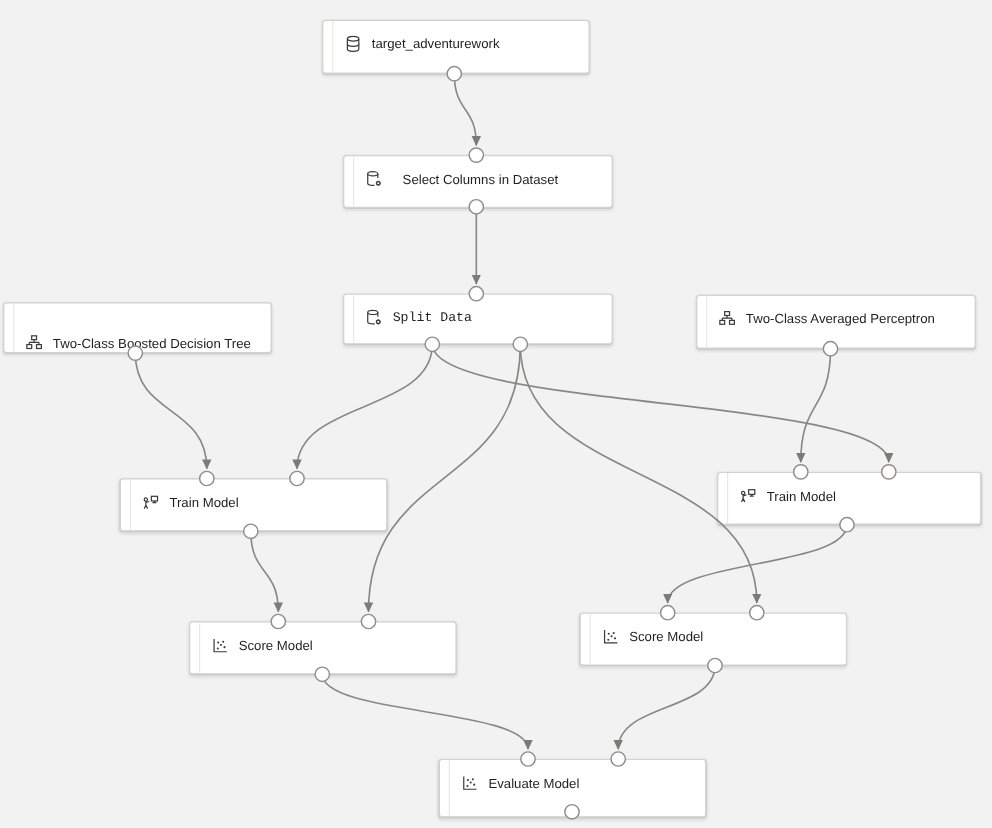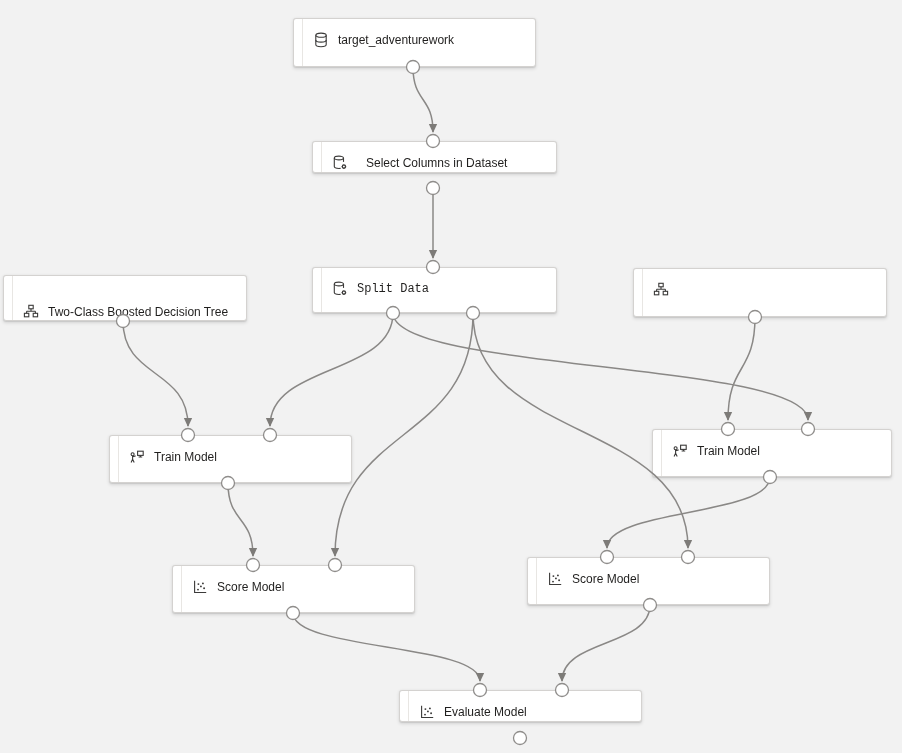--- a/index.html
+++ b/index.html
@@ -43,21 +43,21 @@
     <span class="icon">
       <svg viewBox="0 0 16 16">
           <ellipse cx="8" cy="3.2" rx="5.2" ry="2.1"></ellipse>
           <path d="M2.8 3.2 v9.4 c0 1.2 2.3 2.1 5.2 2.1 s5.2 -.9 5.2 -2.1 V3.2"></path>
           <path d="M2.8 8 c0 1.2 2.3 2.1 5.2 2.1 s5.2 -.9 5.2 -2.1"></path>
         </svg>
     </span>
     <span class="label">target_adventurework</span>
   </div>
 
-  <div class="node" style="left: 312px; top: 141px; width: 245px; height: 32px; gap: 18px;">
+  <div class="node" style="left: 312px; top: 141px; width: 245px; height: 48px; gap: 18px;">
     <span class="icon">
       <svg viewBox="0 0 16 16">
           <ellipse cx="6.9" cy="3" rx="4.6" ry="1.9"></ellipse>
           <path d="M2.3 3 v8.6 c0 1.1 2.1 1.9 4.6 1.9 .6 0 1.2 0 1.7 -.1"></path>
           <path d="M11.5 3 v3.9"></path>
           <circle cx="11.9" cy="11.6" r="1.55"></circle>
           <path d="M11.9 9.3 v1 M11.9 12.9 v1 M9.6 11.6 h1 M13.2 11.6 h1 M10.3 10 l.7 .7 M12.8 12.5 l.7 .7 M13.5 10 l-.7 .7 M11 12.5 l-.7 .7"></path>
         </svg>
     </span>
     <span class="label">Select Columns in Dataset</span>
@@ -90,20 +90,21 @@
 
   <div class="node" style="left: 633px; top: 268px; width: 254px; height: 49px;">
     <span class="icon">
       <svg viewBox="0 0 16 16">
           <rect x="5.8" y="1.3" width="4.4" height="3.5"></rect>
           <path d="M8 4.8 V7.2 M3.6 7.2 H12.4 M3.6 7.2 V9.3 M12.4 7.2 V9.3"></path>
           <rect x="1.4" y="9.3" width="4.4" height="3.5"></rect>
           <rect x="10.2" y="9.3" width="4.4" height="3.5"></rect>
         </svg>
     </span>
+    <span class="label">Two-Class Averaged Perceptron</span>
   </div>
 
   <div class="node" style="left: 109px; top: 435px; width: 243px; height: 48px;">
     <span class="icon">
       <svg viewBox="0 0 16 16">
           <rect x="8.6" y="2.2" width="5.6" height="4.2"></rect>
           <path d="M11.4 6.4 v1.6 M9.6 8 h3.6"></path>
           <circle cx="3.6" cy="5.2" r="1.5"></circle>
           <path d="M3.6 6.7 V10.3 M3.6 7.8 L6.6 6.9 M3.6 10.3 L2.1 13.4 M3.6 10.3 L5.2 13.4"></path>
         </svg>
@@ -144,21 +145,21 @@
           <circle class="fdot" cx="6" cy="10.6" r=".95"></circle>
           <circle class="fdot" cx="8.9" cy="7.4" r=".95"></circle>
           <circle class="fdot" cx="12.1" cy="9.3" r=".95"></circle>
           <circle class="fdot" cx="10.9" cy="4.4" r=".95"></circle>
           <circle class="fdot" cx="6.4" cy="5.1" r=".95"></circle>
         </svg>
     </span>
     <span class="label">Score Model</span>
   </div>
 
-  <div class="node" style="left: 399px; top: 690px; width: 243px; height: 32px;">
+  <div class="node" style="left: 399px; top: 690px; width: 243px; height: 53px;">
     <span class="icon">
       <svg viewBox="0 0 16 16">
           <path d="M2.6 1.8 V13.5 H14.2"></path>
           <circle class="fdot" cx="6" cy="10.6" r=".95"></circle>
           <circle class="fdot" cx="8.9" cy="7.4" r=".95"></circle>
           <circle class="fdot" cx="12.1" cy="9.3" r=".95"></circle>
           <circle class="fdot" cx="10.9" cy="4.4" r=".95"></circle>
           <circle class="fdot" cx="6.4" cy="5.1" r=".95"></circle>
         </svg>
     </span>

